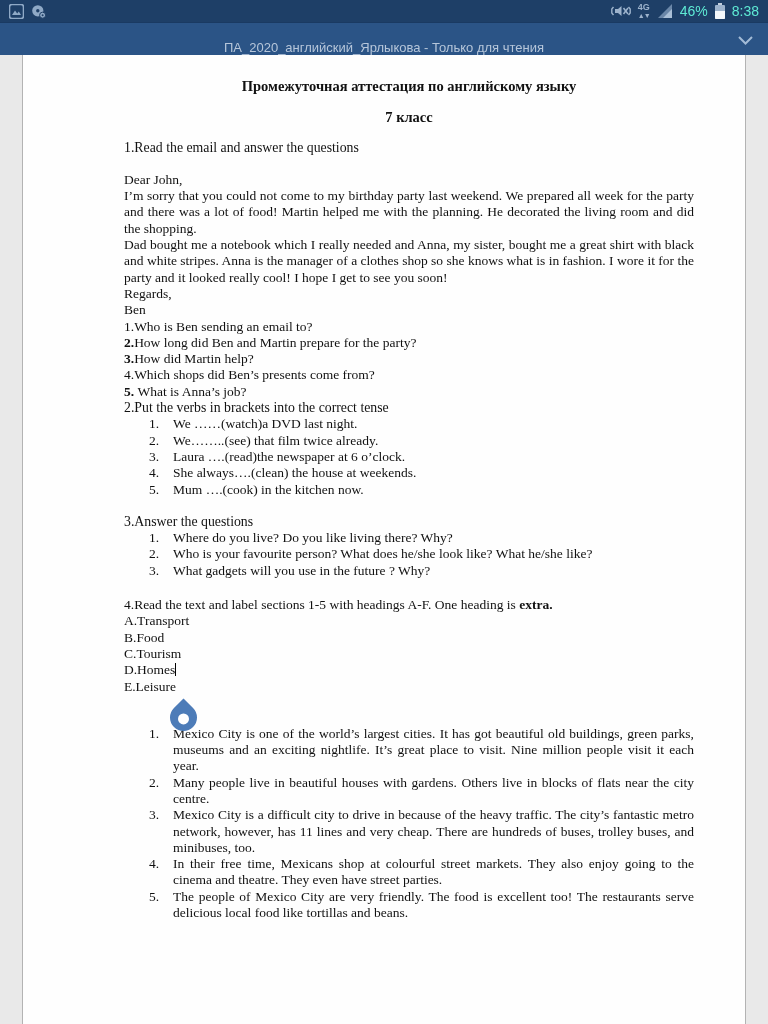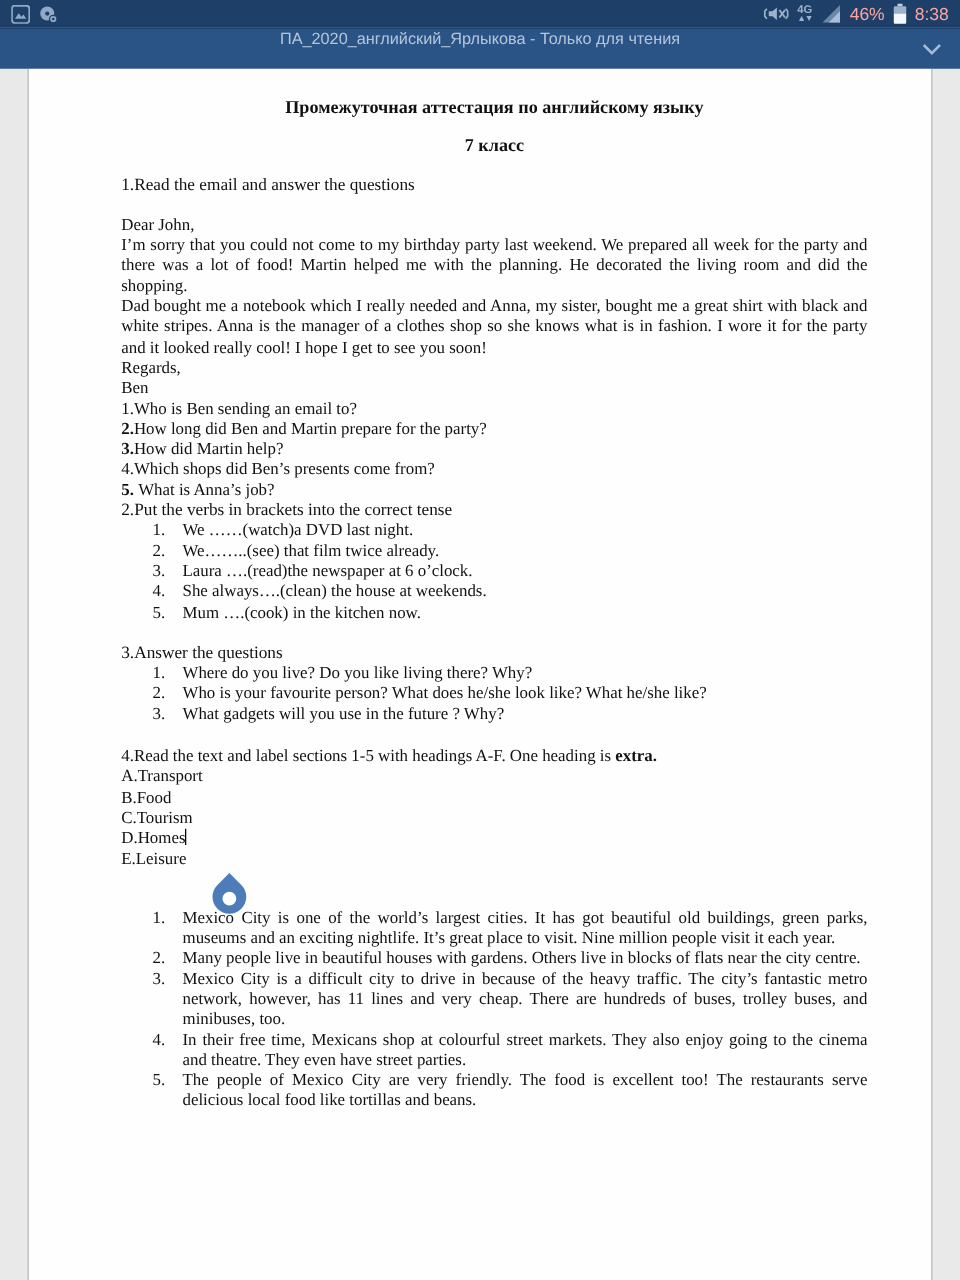--- a/index.html
+++ b/index.html
@@ -7,43 +7,43 @@
   body { font-family: "Liberation Sans", sans-serif; background: #e9e9e9; }
   .screen { width: 768px; height: 1024px; display: flex; flex-direction: column; overflow: hidden; }
 
   
   .status-bar {
     height: 22px; background: #1e3f67; display: flex; align-items: center;
     padding: 0 9px; gap: 7px; flex-shrink: 0;
   }
   .status-bar .spacer { flex: 1; }
   .sb-ico { display: inline-flex; align-items: center; }
-  .sb-text { color: #fca5a5; font-size: 14px; line-height: 22px; }
+  .sb-text { color: #5eead4; font-size: 14px; line-height: 22px; }
   .net4g { display: inline-flex; flex-direction: column; align-items: flex-end; color: #9db3cc; }
   .net4g .lbl { font-size: 9px; font-weight: bold; line-height: 9px; }
   .net4g .arrows { font-size: 7px; line-height: 7px; letter-spacing: -1px; }
   .battery { width: 10px; height: 16px; position: relative; display: inline-block; }
   .battery .tip { position: absolute; top: 0; left: 3px; width: 4px; height: 2px; background: #c3cfdd; }
   .battery .bodyb { position: absolute; top: 2px; left: 0; width: 10px; height: 14px; background: #9db3cc; border-radius: 1px; overflow: hidden; }
   .battery .fill { position: absolute; bottom: 0; left: 0; width: 100%; height: 58%; background: #f4f8fc; }
 
   
   .title-bar {
     height: 33px; background: #2b5486; border-top: 1px solid #1a3a62;
-    display: flex; align-items: flex-start; justify-content: center; position: relative; flex-shrink: 0;
+    display: flex; align-items: flex-end; justify-content: center; position: relative; flex-shrink: 0;
   }
   .title-bar .ttl { color: #b6c6da; font-size: 13px; }
   .title-bar .chev { position: absolute; right: 14px; top: 9px; }
 
   
   .doc-area { flex: 1; background: #e9e9e9; overflow: hidden; }
   .page {
     background: #fefefe; width: 724px; height: 100%; margin: 0 auto;
     border-left: 1px solid #b3b3b3; border-right: 1px solid #b3b3b3;
-    padding: 23px 51px 20px 74px; position: relative;
+    padding: 23px 51px 20px 101px; position: relative;
     font-family: "Liberation Serif", serif; font-size: 13.5px; line-height: 16.3px; color: #111;
   }
   .doc-title { font-weight: bold; font-size: 14.5px; text-align: center; margin-bottom: 15px; }
   .doc-subtitle { font-weight: bold; font-size: 14.5px; text-align: center; margin-bottom: 14px; }
   .task-heading { font-weight: normal; font-size: 13.8px; margin-bottom: 16px; }
   .para { text-align: justify; }
   .qline { white-space: pre-wrap; }
   .qnum { white-space: pre; }
   .bold { font-weight: bold; }
   .plain-heading { font-weight: normal; }

